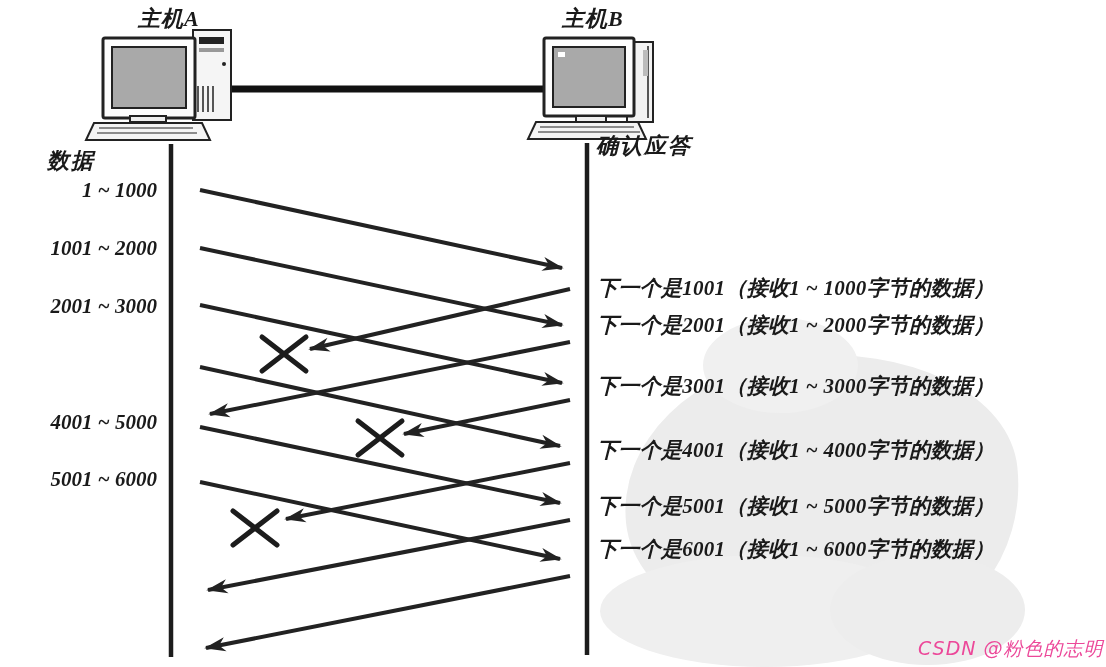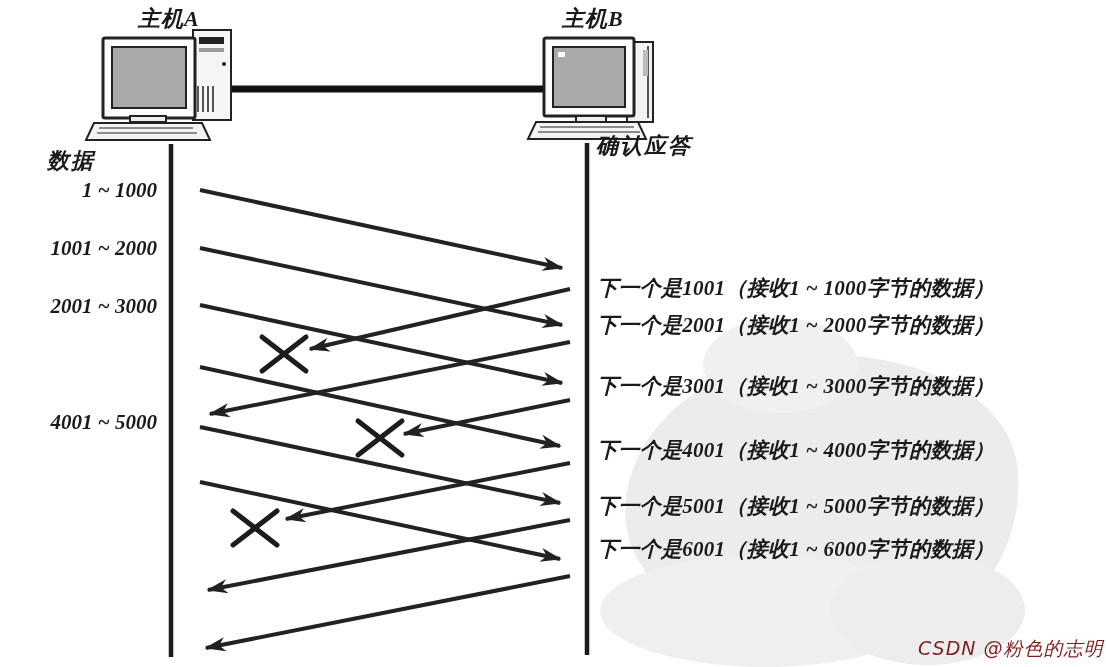--- a/index.html
+++ b/index.html
@@ -10,21 +10,21 @@
          border-radius:47% 53% 40% 60% / 50% 45% 55% 50%;transform:rotate(-6deg);}
   .blob2{left:600px;top:555px;width:330px;height:112px;background:#efefef;border-radius:50%;}
   .blob3{left:703px;top:318px;width:155px;height:95px;background:#f0f0f0;border-radius:50%;}
   .blob4{left:830px;top:555px;width:195px;height:110px;background:#ededed;border-radius:50%;}
   svg.canvas{position:absolute;left:0;top:0;z-index:1;}
   .lbl{position:absolute;z-index:2;white-space:nowrap;}
   .host-lbl{font-size:22px;font-weight:600;letter-spacing:1px;}
   .col-hdr{font-size:22px;font-weight:600;letter-spacing:2px;}
   .seg-lbl{font-size:21px;font-weight:600;width:140px;text-align:right;left:17px;height:26px;line-height:26px;}
   .ack-lbl{font-size:21px;font-weight:700;left:597px;height:27px;line-height:27px;letter-spacing:0.3px;}
-  .wm-text{font-family:"DejaVu Sans","Liberation Sans",sans-serif;font-size:19px;color:#7f1d1d;
+  .wm-text{font-family:"DejaVu Sans","Liberation Sans",sans-serif;font-size:19px;color:#ec4899;
            letter-spacing:1px;z-index:3;}
 </style>
 </head>
 <body>
 
 <div class="stage">
 
   <div class="blob blob1"></div>
   <div class="blob blob3"></div>
   <div class="blob blob2"></div>
@@ -104,20 +104,21 @@
   <div class="lbl host-lbl" style="left:138px;top:4px;">主机A</div>
   <div class="lbl host-lbl" style="left:562px;top:4px;">主机B</div>
 
   <div class="lbl col-hdr" style="left:47px;top:146px;">数据</div>
   <div class="lbl col-hdr" style="left:596px;top:131px;">确认应答</div>
 
   <div class="lbl seg-lbl" style="top:177px;">1 ~ 1000</div>
   <div class="lbl seg-lbl" style="top:235px;">1001 ~ 2000</div>
   <div class="lbl seg-lbl" style="top:293px;">2001 ~ 3000</div>
   <div class="lbl seg-lbl" style="top:409px;">4001 ~ 5000</div>
+  <div class="lbl seg-lbl" style="top:466px;">5001 ~ 6000</div>
 
   <div class="lbl ack-lbl" style="top:275px;">下一个是1001（接收1 ~ 1000字节的数据）</div>
   <div class="lbl ack-lbl" style="top:312px;">下一个是2001（接收1 ~ 2000字节的数据）</div>
   <div class="lbl ack-lbl" style="top:373px;">下一个是3001（接收1 ~ 3000字节的数据）</div>
   <div class="lbl ack-lbl" style="top:437px;">下一个是4001（接收1 ~ 4000字节的数据）</div>
   <div class="lbl ack-lbl" style="top:493px;">下一个是5001（接收1 ~ 5000字节的数据）</div>
   <div class="lbl ack-lbl" style="top:536px;">下一个是6001（接收1 ~ 6000字节的数据）</div>
 
   <div class="lbl wm-text" style="left:918px;top:636px;">CSDN @粉色的志明</div>
 </div>

